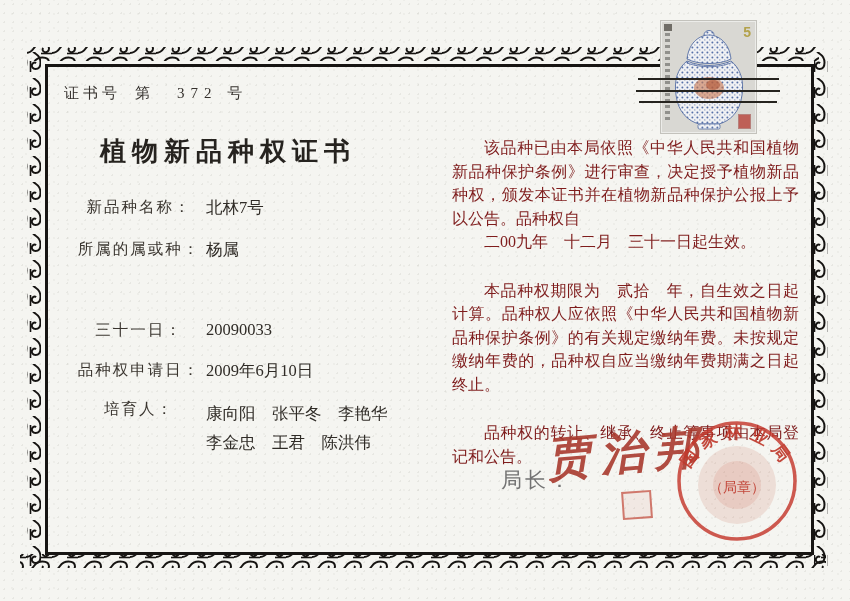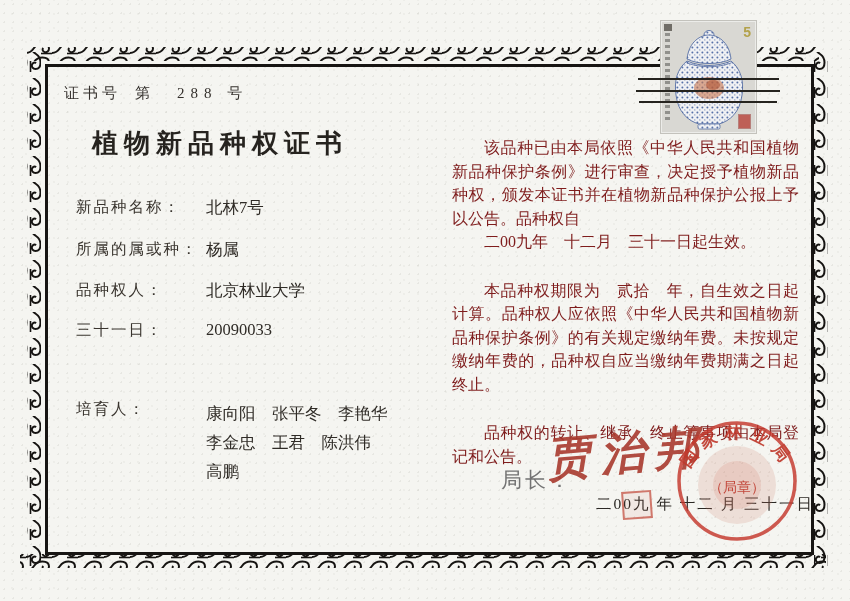--- a/index.html
+++ b/index.html
@@ -13,24 +13,24 @@
     background-position:0 0, 5px 7px;
     font-family:"Liberation Serif","DejaVu Serif",serif;
     color:#2d2a27;
   }
   .page{position:absolute;inset:0;}
   .border-bands{position:absolute;left:0;top:0;z-index:1;}
   .frame{position:absolute;left:45px;top:64px;width:763px;height:485px;
     border:3.5px solid #171513;z-index:1;}
   .cert-no{position:absolute;left:64px;top:84px;z-index:2;font-size:15px;letter-spacing:4px;color:#34302c;}
   .cert-no .num{margin-left:14px;letter-spacing:6px;}
-  .title{position:absolute;left:92px;top:126px;z-index:2;margin:0;
+  .title{position:absolute;left:92px;top:126px;z-index:2;margin:8px;
     font-size:26px;font-weight:bold;letter-spacing:6px;color:#26231f;}
   .field{position:absolute;left:76px;z-index:2;white-space:nowrap;}
-  .flabel{display:inline-block;width:126px;font-size:15.5px;letter-spacing:2px;color:#39342e;vertical-align:top;}
+  .flabel{display:inline-block;width:126px;font-size:15.5px;letter-spacing:2px;color:#39342e;vertical-align:top;text-align:center;}
   .fvalue{display:inline-block;font-size:16.5px;color:#2f2b26;vertical-align:top;}
   .names .nline{display:block;line-height:29px;}
   .right-col{position:absolute;left:452px;top:136px;width:347px;z-index:2;
     font-size:16px;line-height:23.5px;text-align:justify;color:#7f1d1d;}
   .right-col p{margin:0;text-indent:2em;}
   .right-col p.mt{margin-top:25px;}
   .director{position:absolute;left:501px;top:466px;z-index:3;font-size:21px;letter-spacing:3px;color:#737373;}
   .signature{position:absolute;left:546px;top:423px;z-index:3;
     font-size:45px;font-style:italic;font-weight:bold;letter-spacing:9px;
     color:#a93a2e;transform:rotate(-5deg);opacity:.9;}
@@ -72,60 +72,58 @@
     </defs>
     <rect x="27" y="47" width="792" height="14" fill="url(#curlH)"></rect>
     <rect x="20" y="554" width="806" height="14" fill="url(#curlH)"></rect>
     <rect x="27" y="47" width="14" height="520" fill="url(#curlV)"></rect>
     <rect x="814" y="47" width="14" height="521" fill="url(#curlV)"></rect>
   </svg>
 
   <div class="frame"></div>
 
   <div class="cert-no">
-    <span>证书号</span><span class="num">第　288 号</span>
+    <span>证书号</span><span class="num">第　372 号</span>
   </div>
 
   <h1 class="title">植物新品种权证书</h1>
 
   <div class="field" style="top:197px">
     <span class="flabel">新品种名称：</span>
     <span class="fvalue">北林7号</span>
   </div>
   <div class="field" style="top:239px">
     <span class="flabel">所属的属或种：</span>
     <span class="fvalue">杨属</span>
   </div>
-  <div class="field" style="top:280px">
-    <span class="flabel">品种权人：</span>
-    <span class="fvalue">北京林业大学</span>
-  </div>
   <div class="field" style="top:320px">
     <span class="flabel">三十一日：</span>
     <span class="fvalue">20090033</span>
+  </div>
+  <div class="field" style="top:360px">
+    <span class="flabel">品种权申请日：</span>
+    <span class="fvalue">2009年6月10日</span>
   </div>
   <div class="field" style="top:399px">
     <span class="flabel">培育人：</span>
     <span class="fvalue names">
       <span class="nline">康向阳　张平冬　李艳华</span>
       <span class="nline">李金忠　王君　陈洪伟</span>
-      <span class="nline">高鹏</span>
     </span>
   </div>
 
   <div class="right-col">
     <p>该品种已由本局依照《中华人民共和国植物新品种保护条例》进行审查，决定授予植物新品种权，颁发本证书并在植物新品种保护公报上予以公告。品种权自</p>
     <p>二00九年　十二月　三十一日起生效。</p>
     <p class="mt">本品种权期限为　贰拾　年，自生效之日起计算。品种权人应依照《中华人民共和国植物新品种保护条例》的有关规定缴纳年费。未按规定缴纳年费的，品种权自应当缴纳年费期满之日起终止。</p>
     <p class="mt">品种权的转让、继承、终止等事项由本局登记和公告。</p>
   </div>
 
   <div class="director">局长：</div>
   <div class="signature">贾治邦</div>
-  <div class="issue-date">二00九 年 十二 月 三十一日</div>
 
   <svg class="seal" viewBox="0 0 126 126" aria-hidden="true">
     <circle cx="63" cy="63" r="58" fill="none" stroke="#c4392e" stroke-width="3.5" opacity="0.9"></circle>
     <circle cx="63" cy="67" r="39" fill="#cf7a66" opacity="0.20"></circle>
     <circle cx="63" cy="67" r="24" fill="#c96a55" opacity="0.18"></circle>
     <path id="sealArc" d="M 15 88 A 51 51 0 1 1 111 88" fill="none"></path>
     <text font-size="17" fill="#bf392c" letter-spacing="7" font-weight="bold">
       <textPath href="#sealArc" startOffset="50%" text-anchor="middle">国家林业局</textPath>
     </text>
     <text x="63" y="74" text-anchor="middle" font-size="14" fill="#bf392c">（局章）</text>

